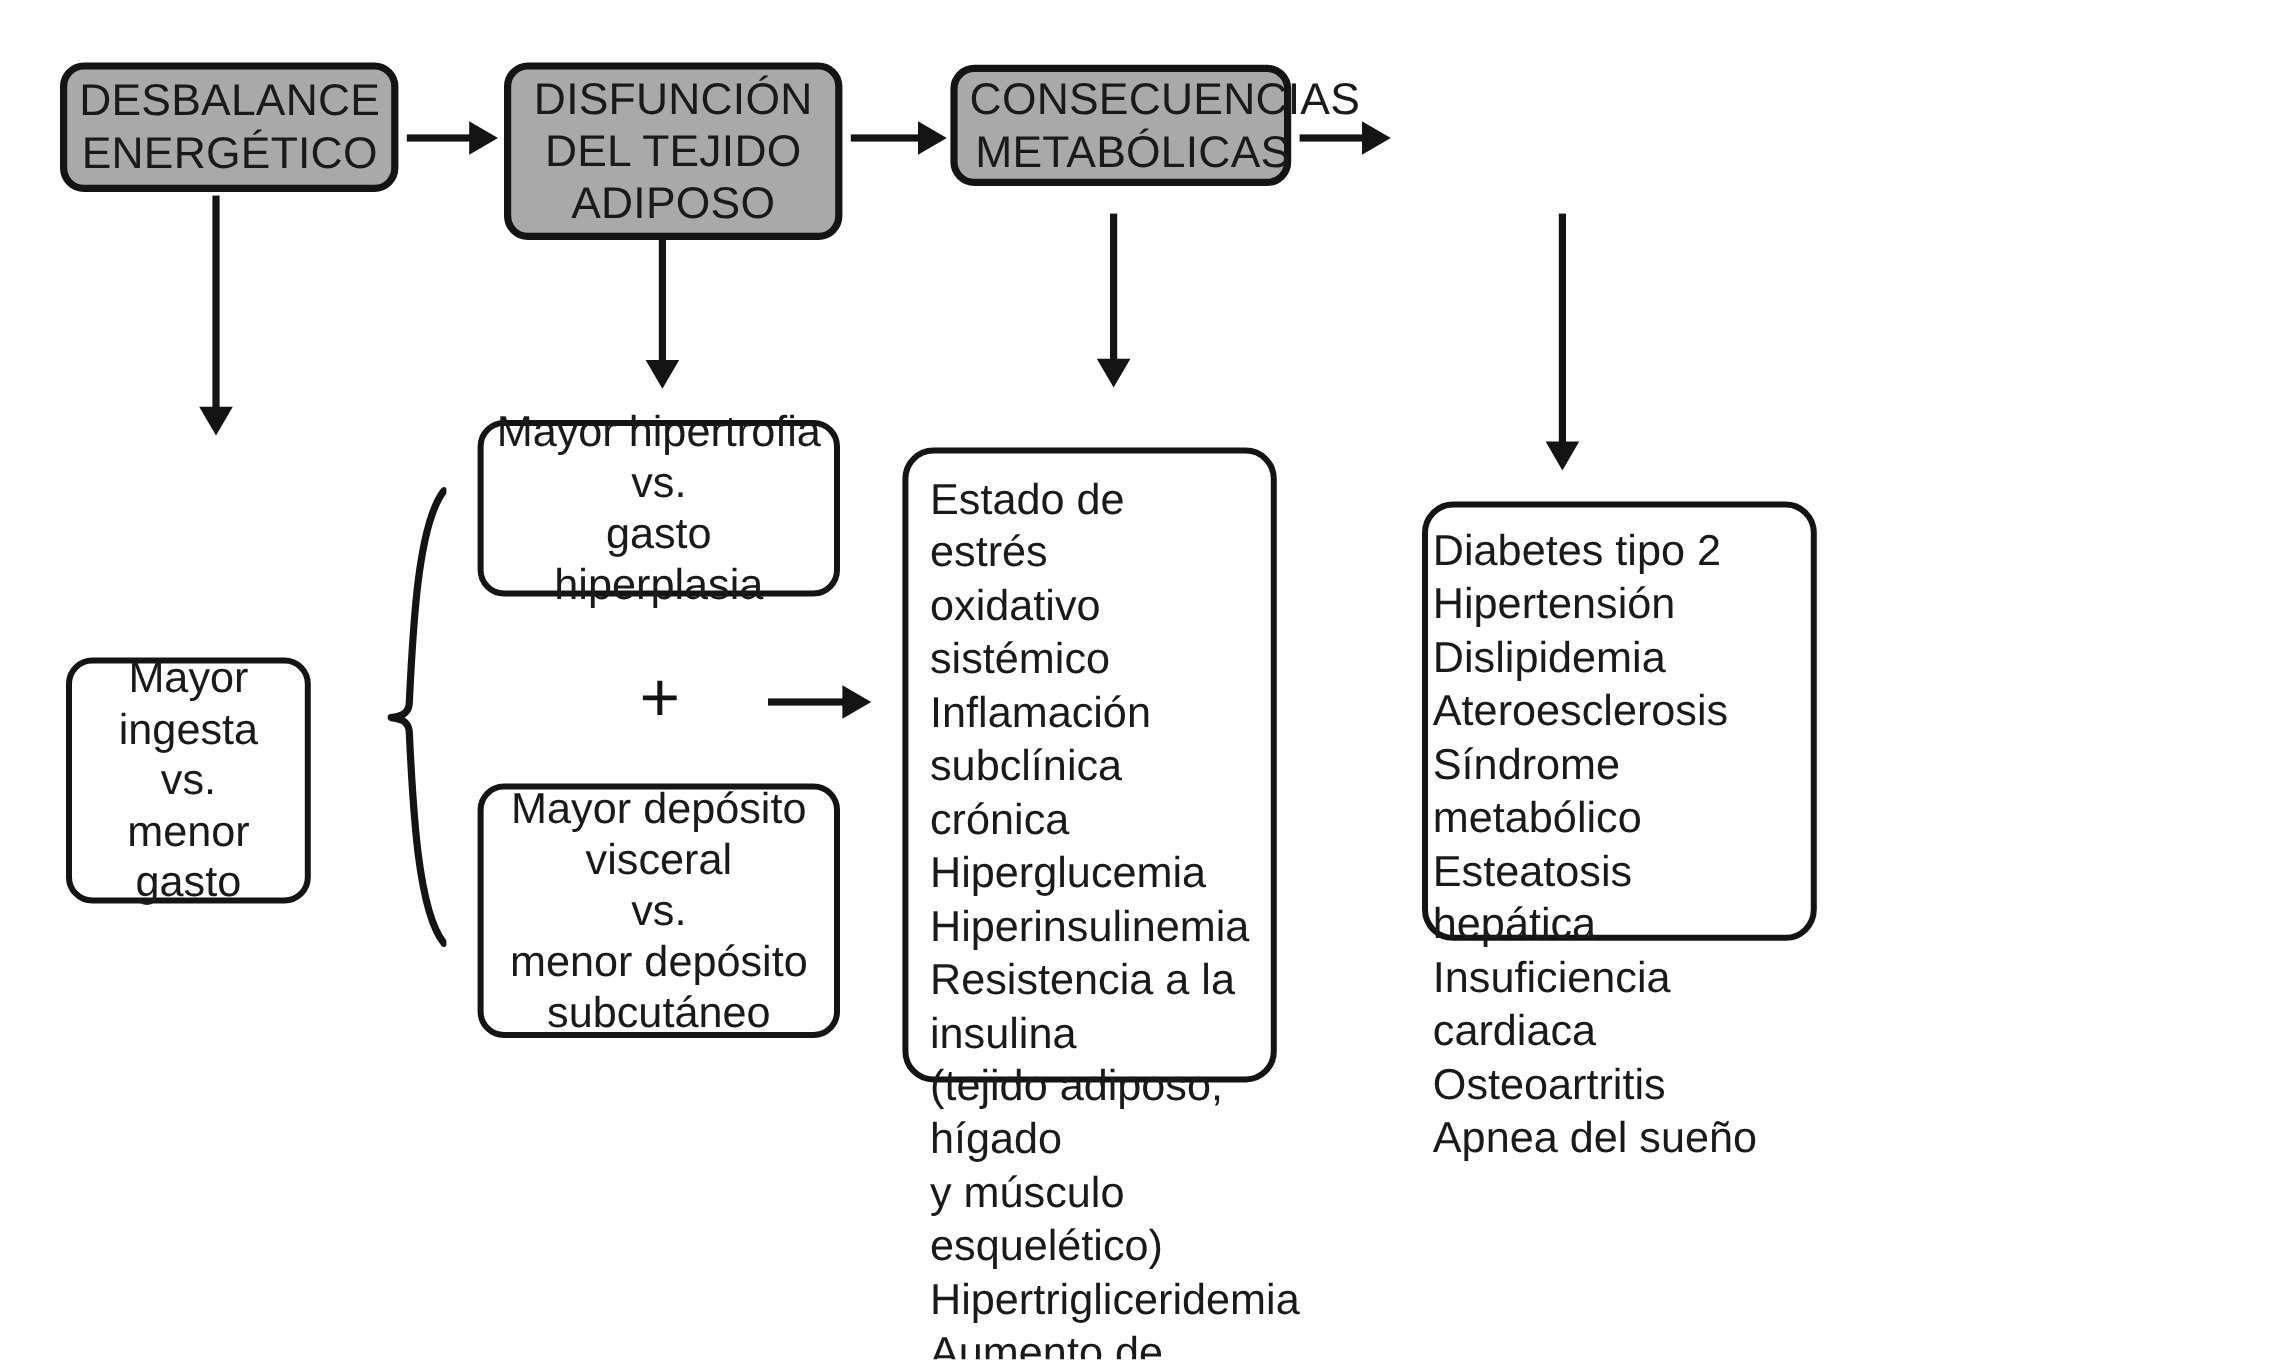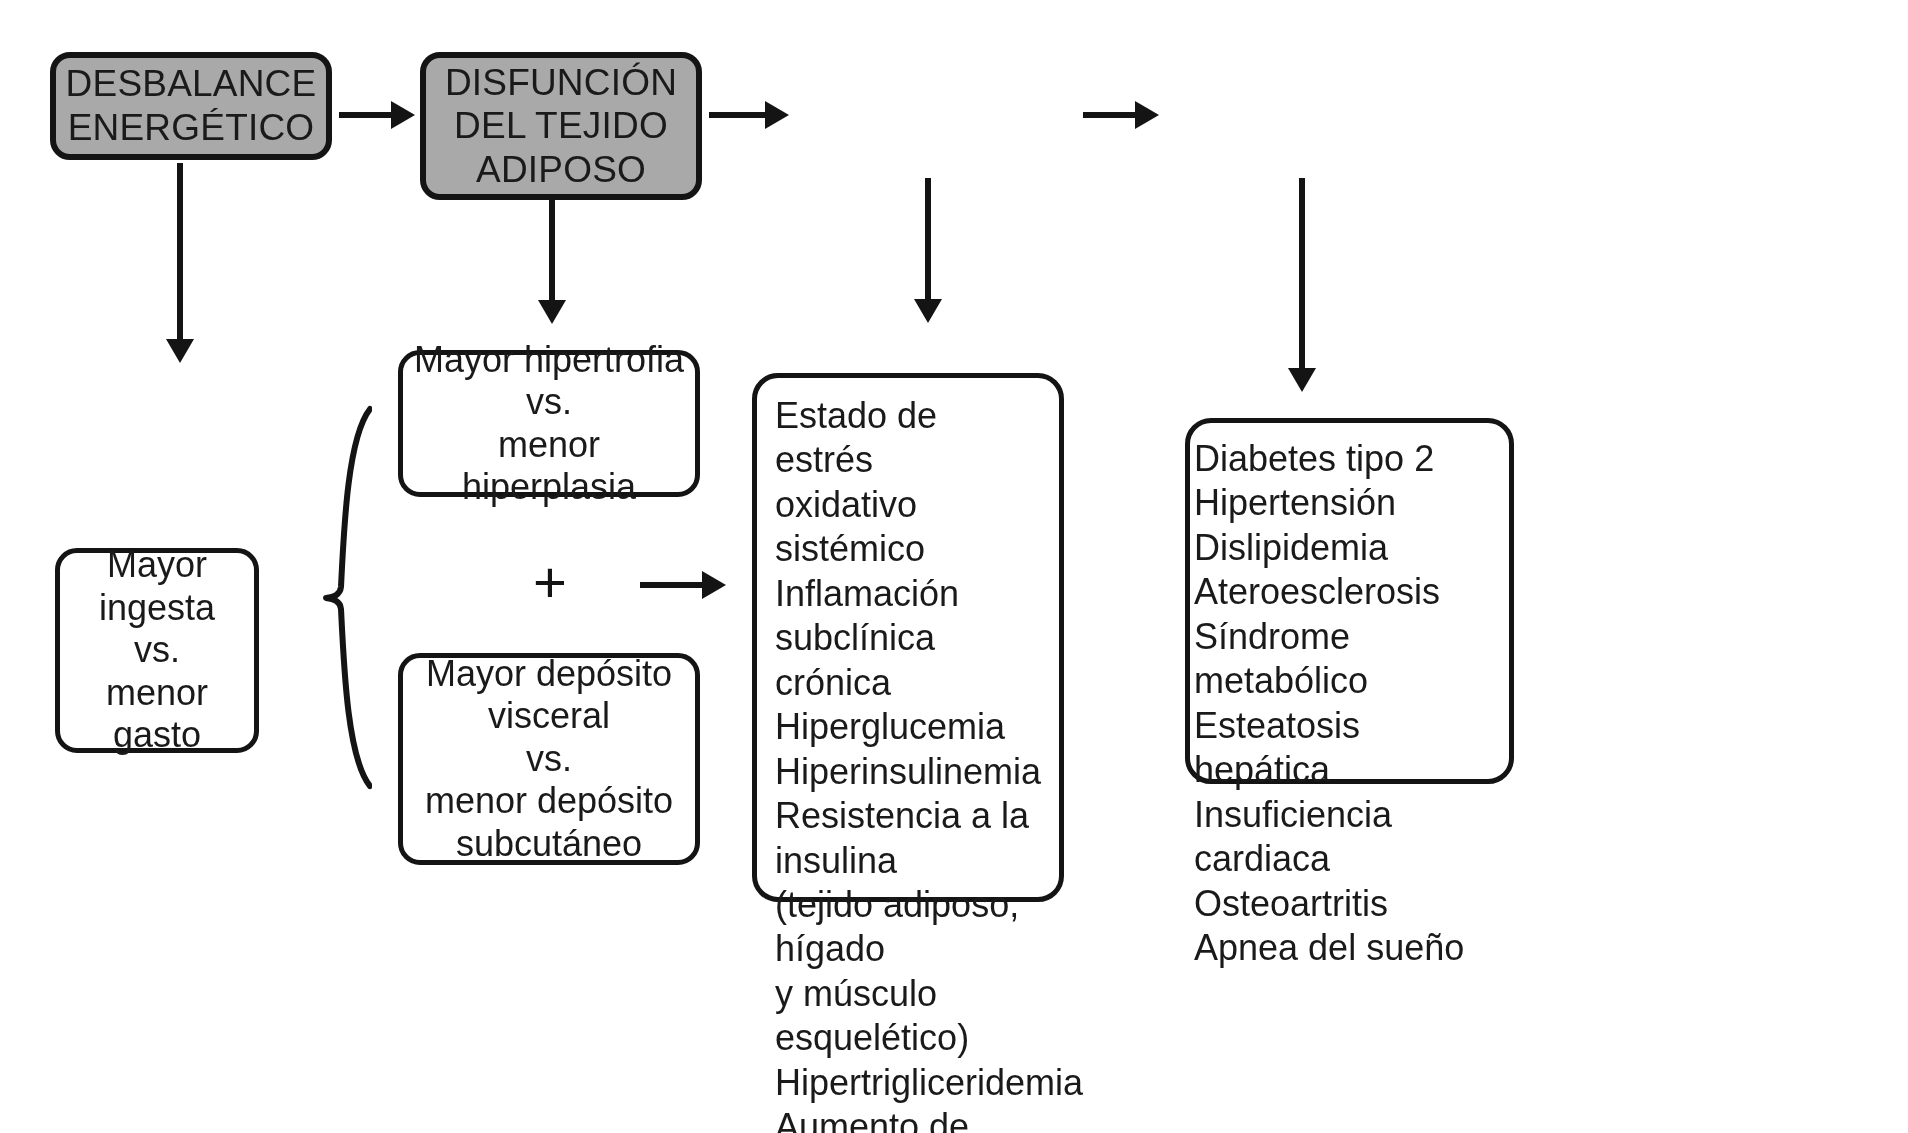--- a/index.html
+++ b/index.html
@@ -20,21 +20,20 @@
   }
 
   
   .node {
     position: absolute;
     box-sizing: border-box;
     border: 5px solid #141414;
     border-radius: 22px;
     display: flex;
     align-items: center;
-    justify-content: center;
     text-align: center;
     line-height: 1.18;
   }
   .node.stage {
     background: #a9a9a9;
     font-size: 37px;
     letter-spacing: 0.2px;
     border-radius: 20px;
     border-width: 6px;
   }
@@ -129,20 +128,24 @@
     <span class="txt">DESBALANCE
 ENERGÉTICO</span>
   </div>
 
   <div class="node stage" style="left:420px; top:52px; width:282px; height:148px;">
     <span class="txt">DISFUNCIÓN
 DEL TEJIDO
 ADIPOSO</span>
   </div>
 
+  <div class="node stage" style="left:792px; top:54px; width:284px; height:101px;">
+    <span class="txt">CONSECUENCIAS
+METABÓLICAS</span>
+  </div>
 
 
   <div class="arrow-h" style="left:339px; top:100px; width:76px; height:30px;">
     <div class="shaft" style="width:56px;"></div>
     <div class="head"></div>
   </div>
 
   <div class="arrow-h" style="left:709px; top:100px; width:80px; height:30px;">
     <div class="shaft" style="width:60px;"></div>
     <div class="head"></div>
@@ -181,21 +184,21 @@
 
   <div class="brace" style="left:308px; top:405px; width:64px; height:385px;">
     <svg width="64" height="385" viewBox="0 0 64 385">
       <path d="M 62 4 C 40 32, 36 120, 33 182 C 32 190, 26 192, 18 193 C 26 194, 32 196, 33 204 C 36 266, 40 354, 62 381" fill="none" stroke="#141414" stroke-width="6" stroke-linecap="round" stroke-linejoin="round"></path>
     </svg>
   </div>
 
   <div class="node plain" style="left:398px; top:350px; width:302px; height:147px;">
     <span class="txt">Mayor hipertrofia
 vs.
-menor hiperplasia</span>
+gasto hiperplasia</span>
   </div>
 
   <div class="plus" style="left:533px; top:553px;">+</div>
 
   <div class="arrow-h" style="left:640px; top:570px; width:86px; height:30px;">
     <div class="shaft" style="width:66px;"></div>
     <div class="head"></div>
   </div>
 
   <div class="node plain" style="left:398px; top:653px; width:302px; height:212px;">

